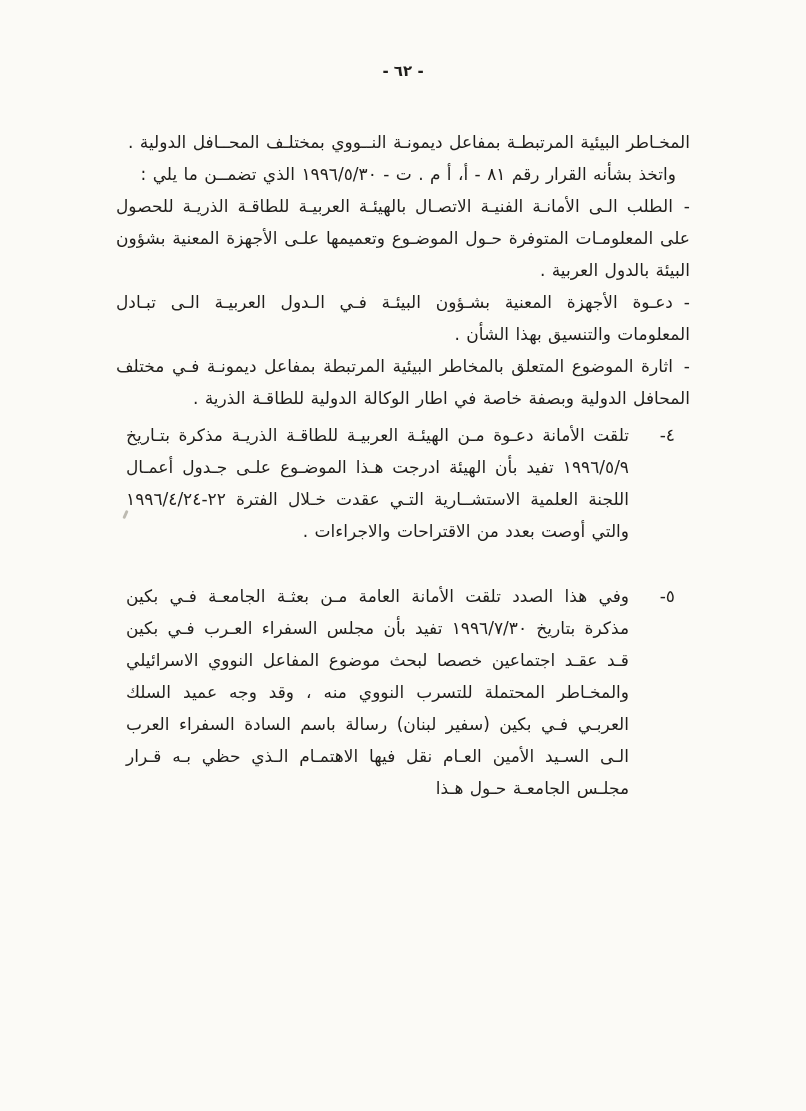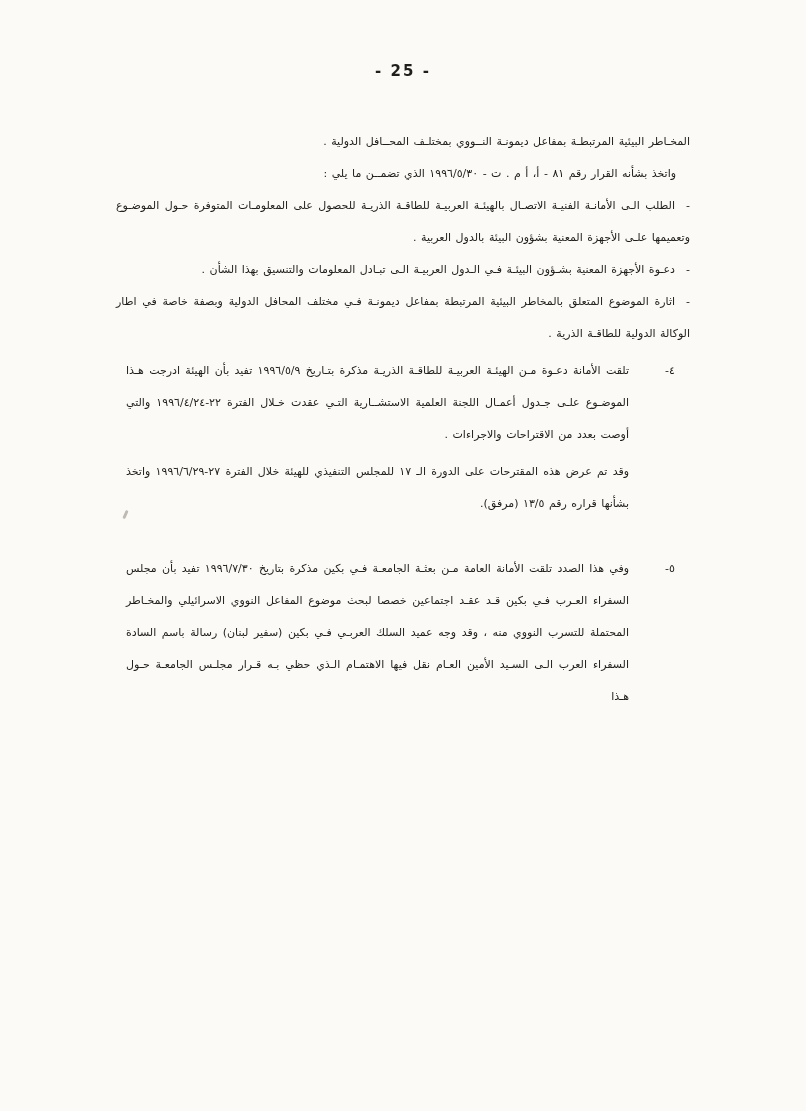--- a/index.html
+++ b/index.html
@@ -27,21 +27,21 @@
     direction: rtl;
     font-weight: bold;
   }
   .doc {
     position: absolute;
     top: 126px;
     right: 116px;
     left: 116px;
     direction: rtl;
     text-align: justify;
-    font-size: 11px;
+    font-size: 17px;
     line-height: 32px;
     word-spacing: 1px;
   }
   .doc p { margin: 0; padding: 0; }
   .para-continuation { margin-bottom: 21px; }
   .para-resolution { margin-bottom: 15px; text-indent: 14px; }
   .bullet { padding-right: 50px; padding-left: 16px; margin-bottom: 3px; }
   .bullet .marker { margin-left: 11px; }
   .numbered { display: flex; padding-left: 10px; margin-top: 5px; }
   .num { flex: 0 0 46px; padding-right: 15px; white-space: nowrap; }
@@ -59,41 +59,40 @@
     opacity: .55;
     transform: rotate(24deg);
     border-radius: 2px;
   }
 </style>
 </head>
 <body>
 
 <div class="page">
 
-  <div class="page-number">- 25 -</div>
+  <div class="page-number">- ٦٢ -</div>
 
   <div class="speck"></div>
 
   <div class="doc">
 
     <p class="para-continuation">المخـاطر البيئية المرتبطـة بمفاعل ديمونـة النــووي بمختلـف المحــافل الدولية .</p>
 
     <p class="para-resolution">واتخذ بشأنه القرار رقم ٨١ - أ، أ م . ت - ١٩٩٦/٥/٣٠ الذي تضمــن ما يلي :</p>
 
     <p class="bullet"><span class="marker">-</span><span>الطلب الـى الأمانـة الفنيـة الاتصـال بالهيئـة العربيـة للطاقـة الذريـة للحصول على المعلومـات المتوفرة حـول الموضـوع وتعميمها علـى الأجهزة المعنية بشؤون البيئة بالدول العربية .</span></p>
 
     <p class="bullet"><span class="marker">-</span><span>دعـوة الأجهزة المعنية بشـؤون البيئـة فـي الـدول العربيـة الـى تبـادل المعلومات والتنسيق بهذا الشأن .</span></p>
 
     <p class="bullet"><span class="marker">-</span><span>اثارة الموضوع المتعلق بالمخاطر البيئية المرتبطة بمفاعل ديمونـة فـي مختلف المحافل الدولية وبصفة خاصة في اطار الوكالة الدولية للطاقـة الذرية .</span></p>
 
     <div class="numbered">
       <span class="num">٤-</span>
       <div class="ntext">
         <p class="npara"><span>تلقت الأمانة دعـوة مـن </span><span class="bold">الهيئـة العربيـة للطاقـة الذريـة</span><span> مذكرة بتـاريخ ١٩٩٦/٥/٩ تفيد بأن الهيئة ادرجت هـذا الموضـوع علـى جـدول أعمـال اللجنة العلمية الاستشــارية التـي عقدت خـلال الفترة ٢٢-١٩٩٦/٤/٢٤ والتي أوصت بعدد من الاقتراحات والاجراءات .</span></p>
-        <p class="npara">وقد تم عرض هذه المقترحات على الدورة الـ ١٧ للمجلس التنفيذي للهيئة خلال الفترة ٢٧-١٩٩٦/٦/٢٩ واتخذ بشأنها قراره رقم ١٣/٥ (مرفق).</p>
       </div>
     </div>
 
     <div class="numbered item-5">
       <span class="num">٥-</span>
       <div class="ntext">
         <p class="npara">وفي هذا الصدد تلقت الأمانة العامة مـن بعثـة الجامعـة فـي بكين مذكرة بتاريخ ١٩٩٦/٧/٣٠ تفيد بأن مجلس السفراء العـرب فـي بكين قـد عقـد اجتماعين خصصا لبحث موضوع المفاعل النووي الاسرائيلي والمخـاطر المحتملة للتسرب النووي منه ، وقد وجه عميد السلك العربـي فـي بكين (سفير لبنان) رسالة باسم السادة السفراء العرب الـى السـيد الأمين العـام نقل فيها الاهتمـام الـذي حظي بـه قـرار مجلـس الجامعـة حـول هـذا</p>
       </div>
     </div>
 

